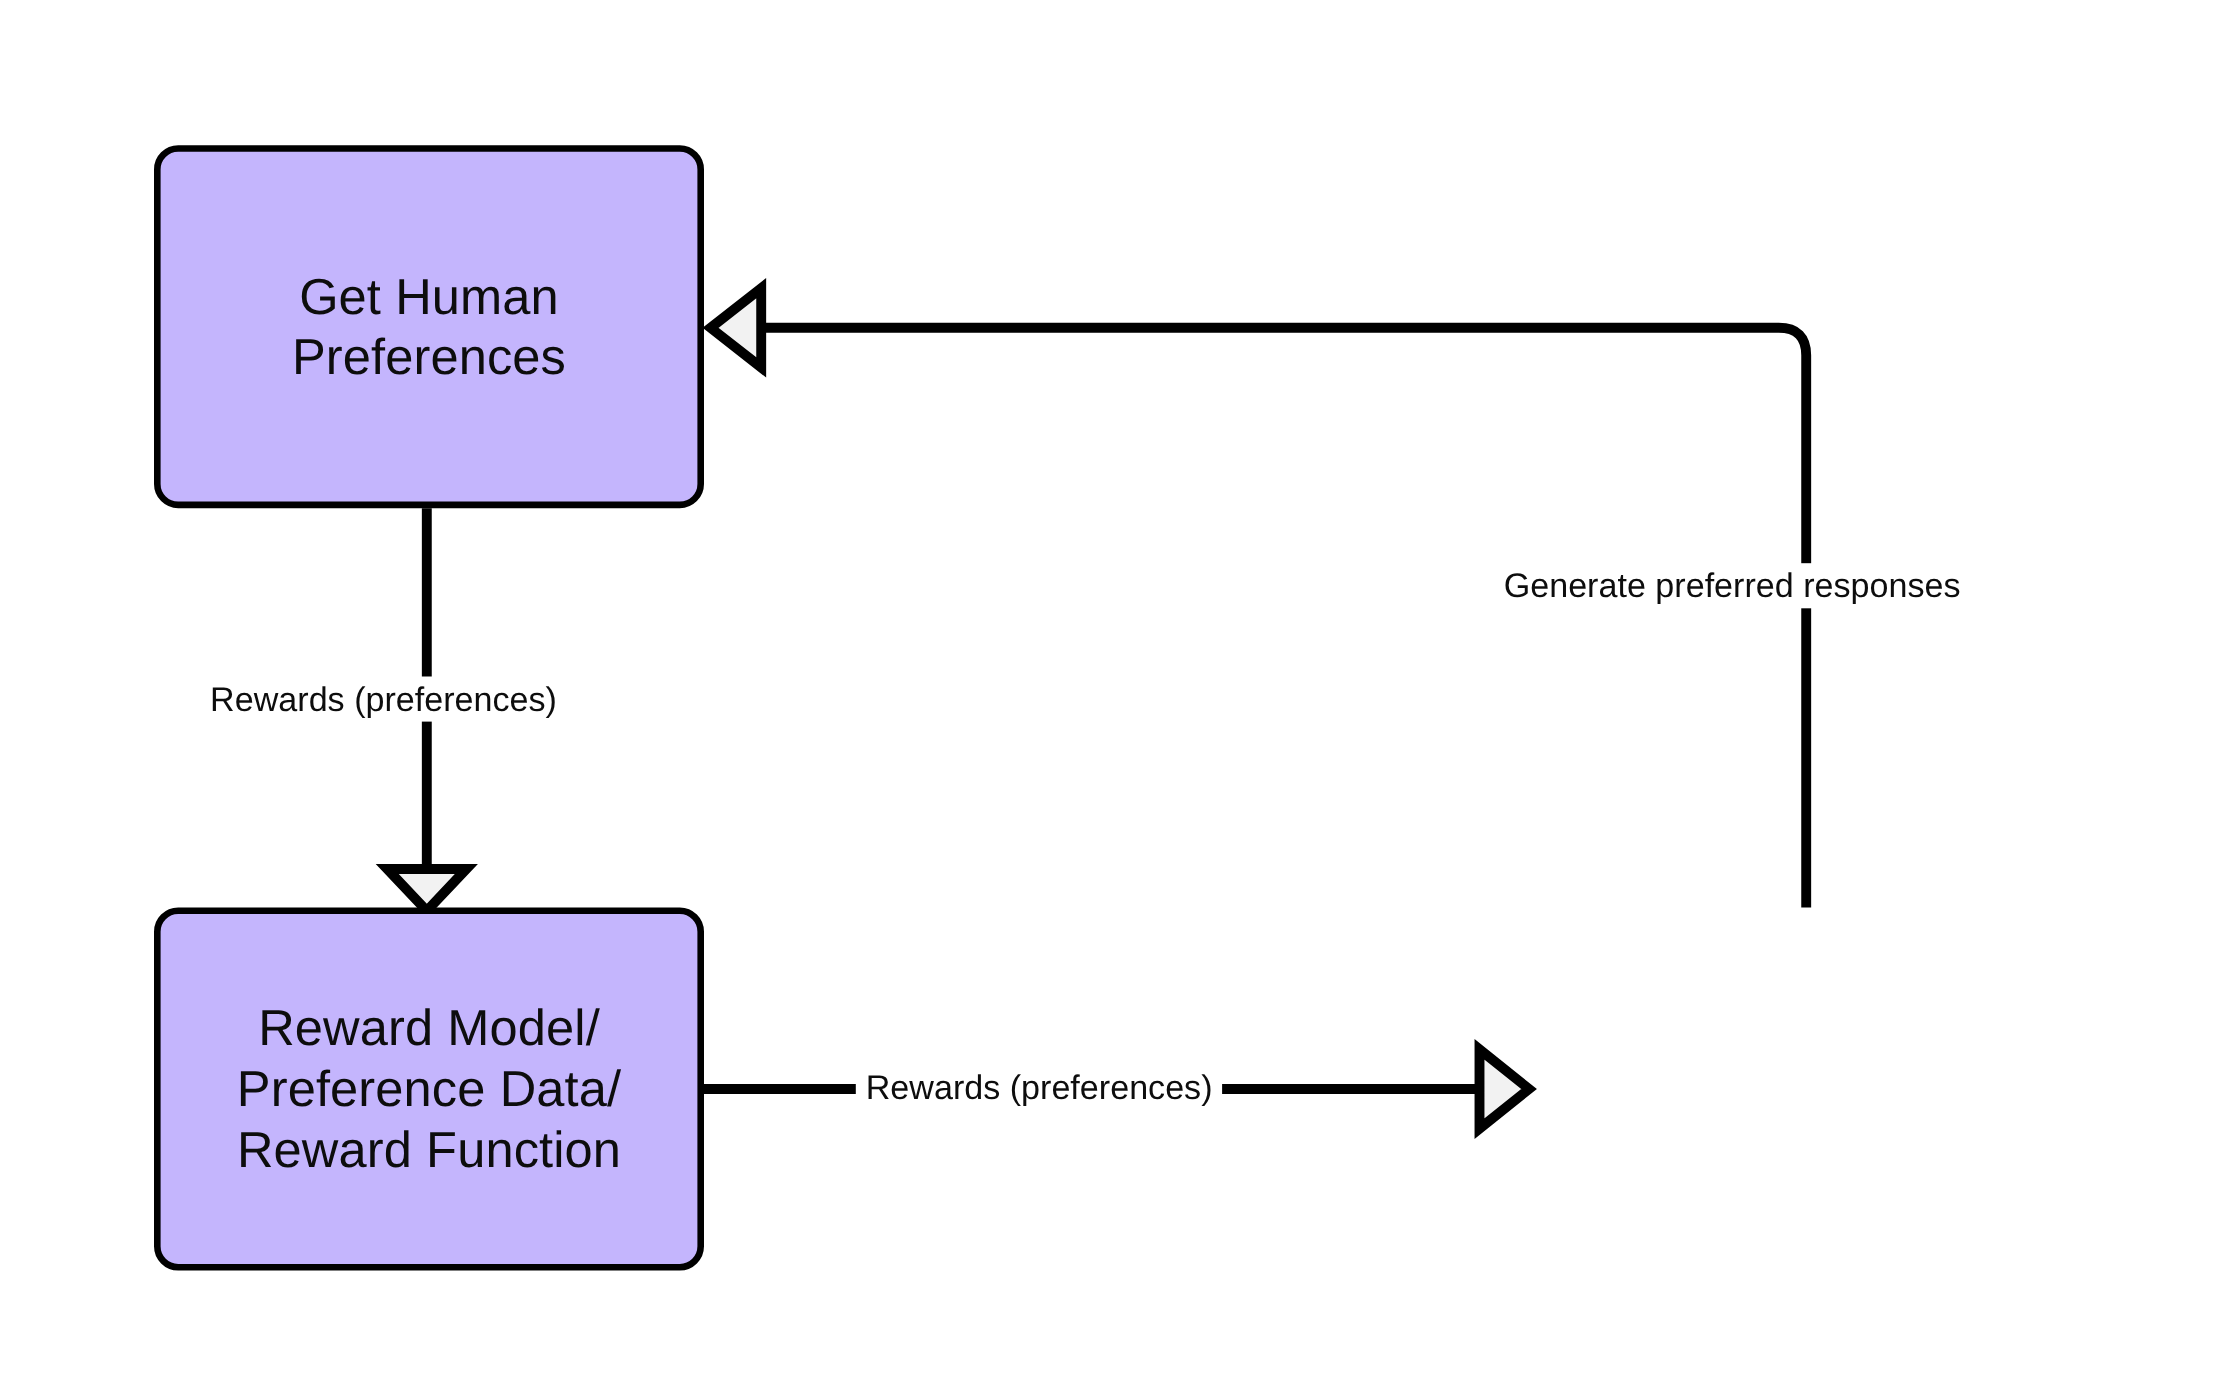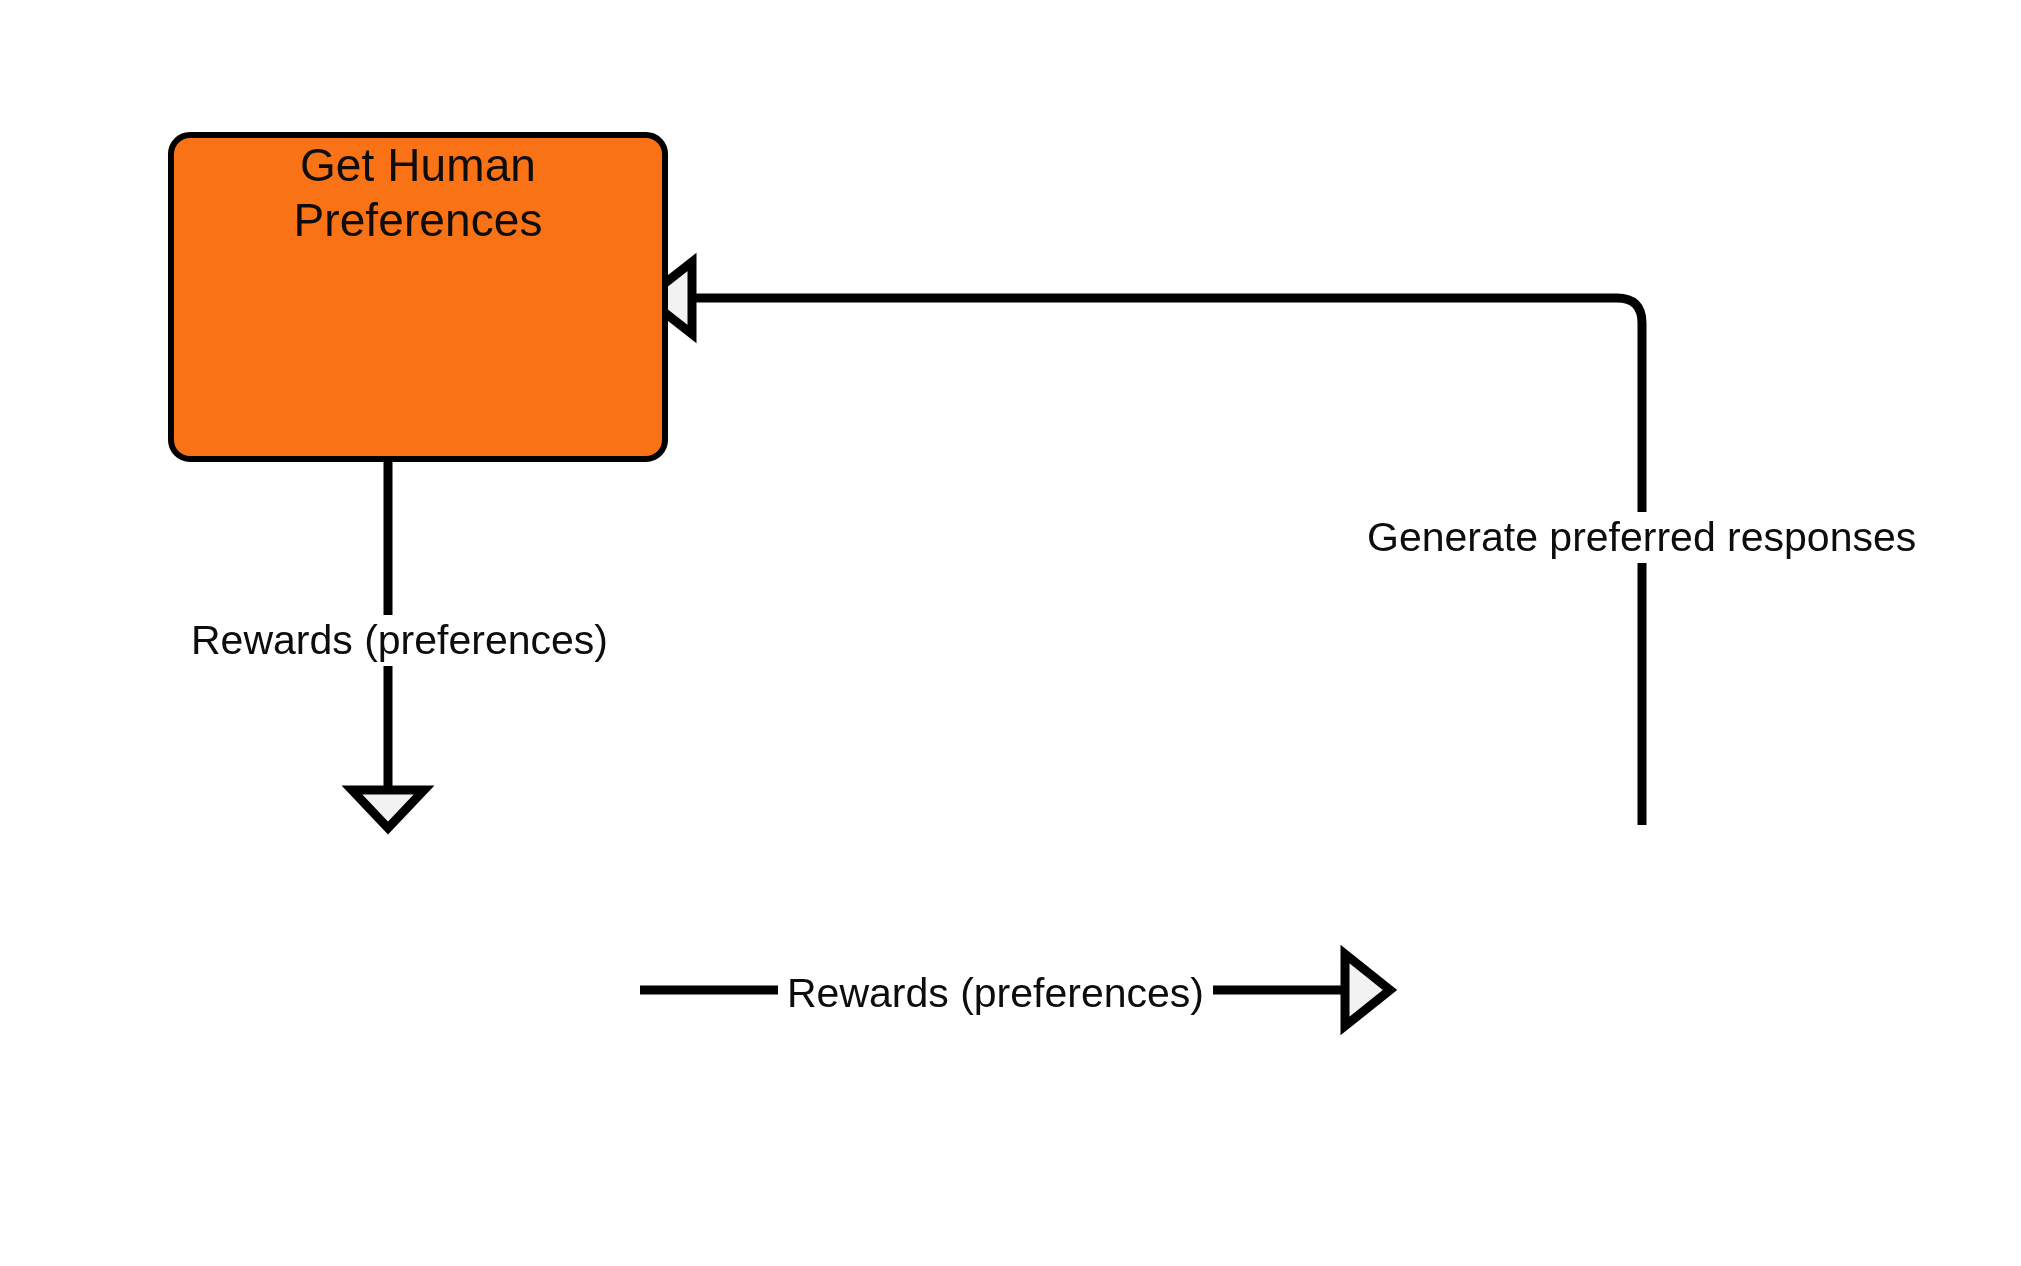--- a/index.html
+++ b/index.html
@@ -21,29 +21,28 @@
   #edge-layer {
     position: absolute;
     left: 0;
     top: 0;
     width: 2021px;
     height: 1266px;
   }
   .node {
     position: absolute;
     box-sizing: border-box;
-    background: #f97316;
+    background: #c4b5fd;
     border: 6px solid #000000;
     border-radius: 22px;
     display: flex;
-    align-items: flex-start;
+    align-items: center;
     justify-content: center;
     text-align: center;
     z-index: 3;
-    margin-left: 28px;
   }
   .node-label {
     font-size: 46px;
     line-height: 1.20;
     color: #0d0d0d;
     letter-spacing: 0.1px;
     white-space: pre-line;
     padding: 0 18px;
   }
   #node-get-human-preferences {
@@ -61,21 +60,21 @@
   #node-finetune-llm {
     left: 1392px;
     top: 825px;
     width: 505px;
     height: 330px;
   }
   .edge-label {
     position: absolute;
     background: #ffffff;
     color: #0d0d0d;
-    font-size: 41px;
+    font-size: 31px;
     line-height: 1;
     white-space: nowrap;
     z-index: 4;
     padding: 5px 9px;
   }
   #edge-label-rewards-down {
     left: 182px;
     top: 615px;
   }
   #edge-label-rewards-right {
@@ -108,20 +107,25 @@
       <path d="M 1642 825 L 1642 323 Q 1642 298 1617 298 L 692 298" fill="none" stroke="#000000" stroke-width="9" stroke-linecap="butt"></path>
       <polygon points="692,262 692,334 646,298" fill="#f2f2f2" stroke="#000000" stroke-width="9" stroke-linejoin="miter"></polygon>
     </g>
   </svg>
 
   <div class="node" id="node-get-human-preferences">
     <div class="node-label">Get Human
 Preferences</div>
   </div>
 
+  <div class="node" id="node-reward-model">
+    <div class="node-label">Reward Model/
+Preference Data/
+Reward Function</div>
+  </div>
 
 
   <div class="edge-label" id="edge-label-rewards-down">Rewards (preferences)</div>
 
   <div class="edge-label" id="edge-label-rewards-right">Rewards (preferences)</div>
 
   <div class="edge-label" id="edge-label-generate">Generate preferred responses</div>
 
 </div>
 

